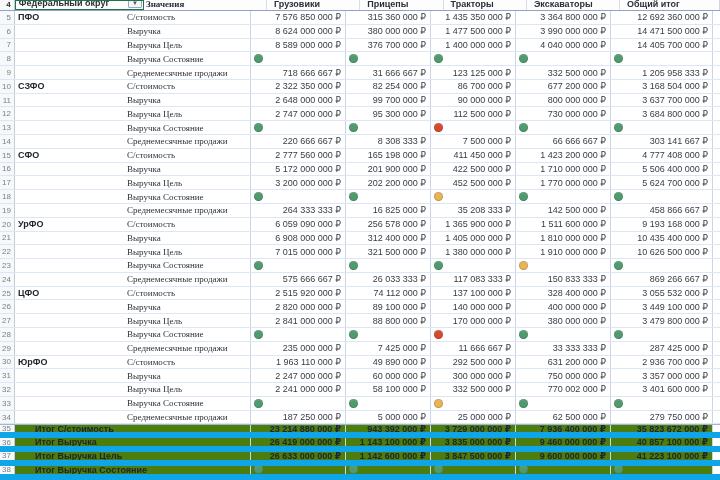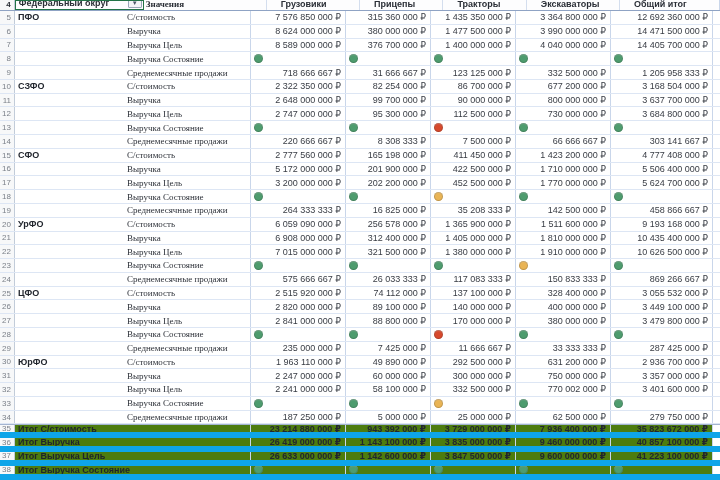--- a/index.html
+++ b/index.html
@@ -9,28 +9,28 @@
   .row{display:flex;height:13.79px;box-sizing:border-box;border-bottom:1px solid #dde6f4;background:#fff;}
   .row.hdr{height:11px;border-bottom:1px solid #8fa3c4;overflow:hidden;background:#fdfdfe;}
   .row.total{background:#4d7c0f;border-bottom:6px solid #0ea5e9;}
   .row.total-first{border-top:1px solid #a3b4d0;}
   .cell{box-sizing:border-box;display:flex;align-items:center;overflow:hidden;white-space:nowrap;}
   .c-num{width:15px;justify-content:flex-end;padding-right:3px;background:#f7f8f9;
          border-right:1px solid #c2ccd9;color:#7b8089;font-size:8px;}
   .row.hdr .c-num{align-items:flex-end;}
   .c-region{width:110px;padding-left:3px;font-weight:bold;color:#22262e;}
   .c-label{width:125px;padding-left:2px;color:#2e323a;font-family:Liberation Serif, serif;}
-  .c-biglabel{width:235px;padding-left:3px;font-weight:bold;color:#1f232b;}
+  .c-biglabel{width:235px;padding-left:20px;font-weight:bold;color:#1f232b;}
   .c-v{justify-content:flex-end;padding-right:4px;border-left:1px solid #c9d6ea;color:#383c44;}
   .c-v.st{justify-content:flex-start;padding-left:3px;}
   .c-v0{width:95px;} .c-v1{width:85px;} .c-v2{width:85px;} .c-v3{width:95px;}
   .c-v4{width:103px;border-right:1px solid #c9d6ea;}
   .c-fill{flex:1;background:#fff;border-bottom:0;}
   .row.hdr .cell{font-weight:bold;color:#2a2e36;align-items:flex-end;padding-bottom:1px;}
-  .row.hdr .c-v{justify-content:flex-start;padding-left:14px;border-left:1px solid #d4deee;}
+  .row.hdr .c-v{justify-content:flex-start;padding-left:7px;border-left:1px solid #d4deee;}
   .hdr-region{width:132px;padding-left:3px;border:1px solid #217346;display:flex;
               justify-content:space-between;align-items:flex-end;box-sizing:border-box;}
   .filter-btn{width:12px;height:9px;margin:0 1px 0 0;background:#f2f4f7;border:1px solid #9aa6b8;
               border-radius:1px;display:flex;align-items:center;justify-content:center;
               font-size:6px;color:#4a5668;line-height:1;}
   .dot{width:9px;height:9px;border-radius:50%;box-shadow:inset 0 0 0 1px rgba(0,0,0,0.18), inset 0 1px 1px rgba(255,255,255,0.35);flex:0 0 auto;}
   .bold-val{font-weight:bold;color:#22262e;}
 </style>
 </head>
 <body>

